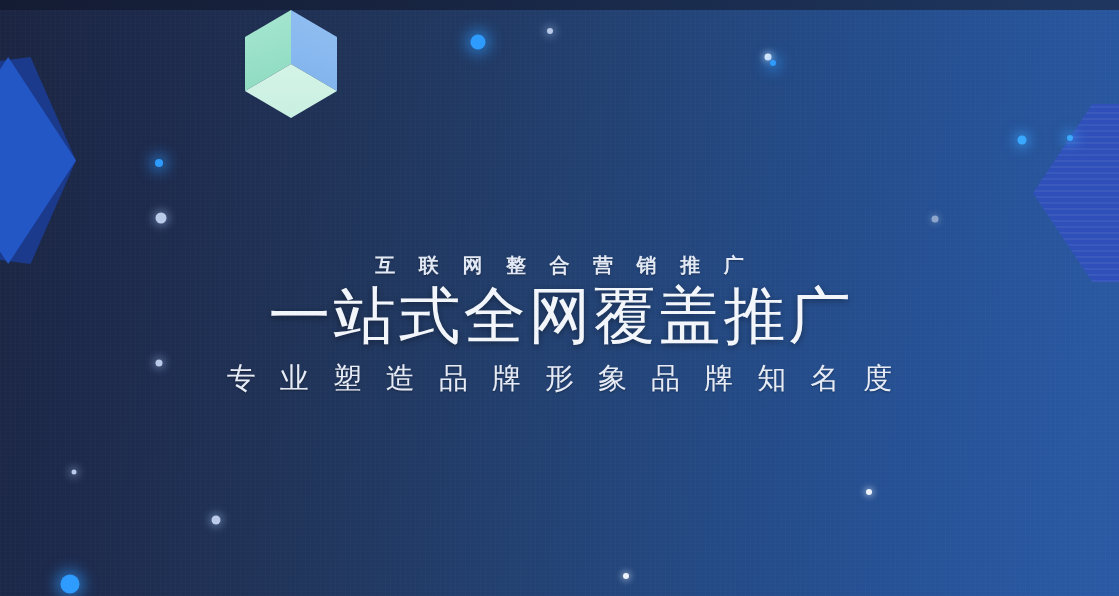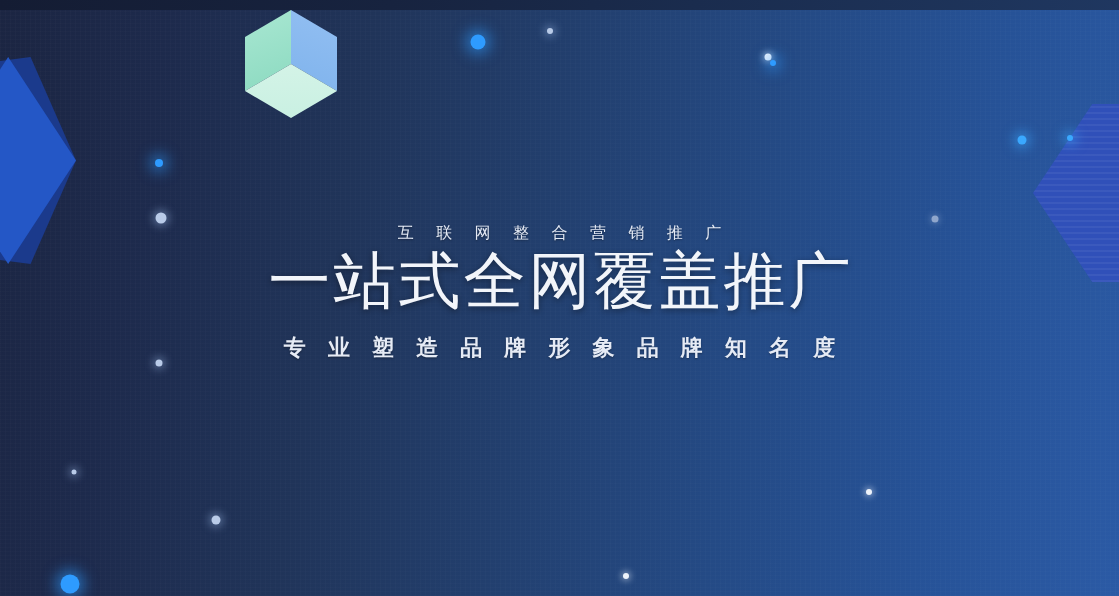--- a/index.html
+++ b/index.html
@@ -122,44 +122,45 @@
   .dot.cyan  { background:#3aa8ff; }
   .dot.dim   { background:#8fa6cc; }
 
   
   .copy {
     position:absolute; left:0; right:0; top:222px;
     text-align:center;
     color:#e9eef6;
   }
   .eyebrow {
-    font-size:16px;
+    font-size:20px;
     letter-spacing:9px;
     text-indent:9px;
-    font-weight:400;
+    font-weight:700;
     color:#e3e9f4;
     line-height:1.35;
     text-shadow:0 1px 2px rgba(0,0,0,0.35);
+    margin-top:30px;
   }
   .headline {
     margin-top:2px;
     font-size:62px;
     font-weight:300;
     letter-spacing:3px;
     text-indent:3px;
     line-height:1.12;
     color:#f2f5fa;
     text-shadow:0 2px 6px rgba(0,0,0,0.38);
   }
   .tagline {
-    margin-top:18px;
-    font-size:22px;
+    margin-top:9px;
+    font-size:29px;
     letter-spacing:8px;
     text-indent:8px;
-    font-weight:700;
+    font-weight:400;
     color:#e6ebf5;
     line-height:1.35;
     text-shadow:0 1px 2px rgba(0,0,0,0.35);
   }
 </style>
 </head>
 <body>
 
 <div class="stage">
 

